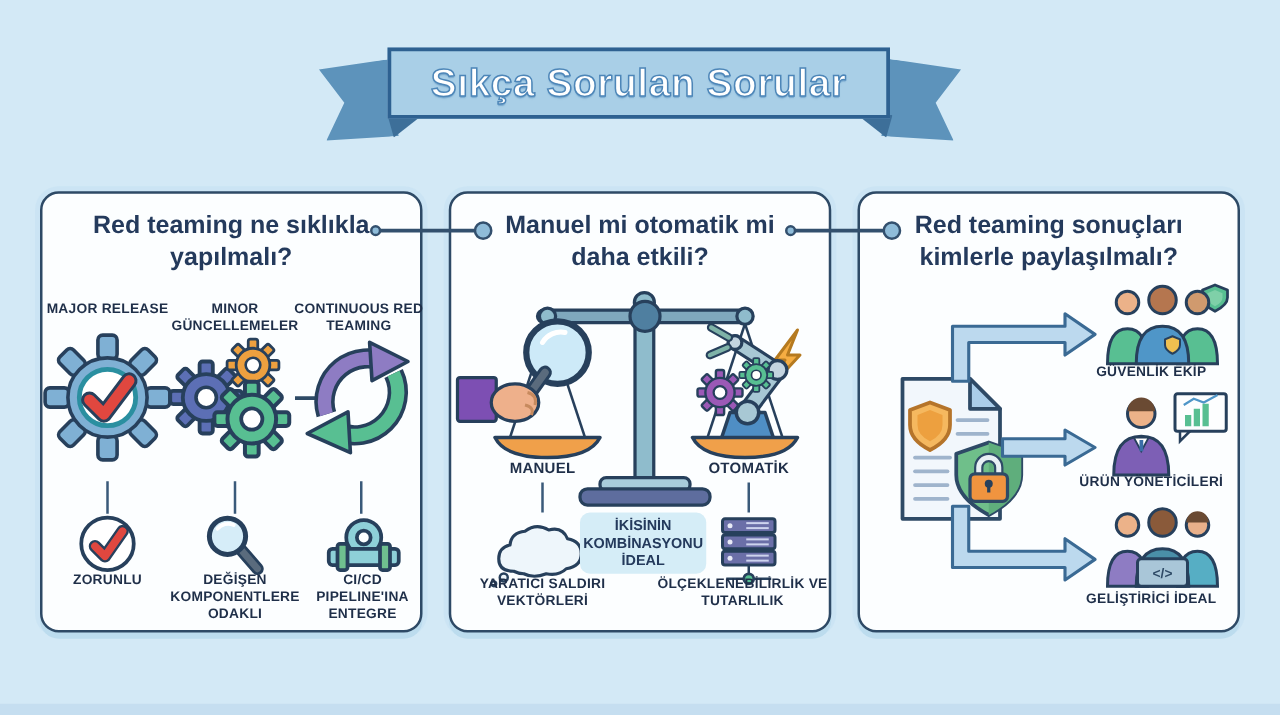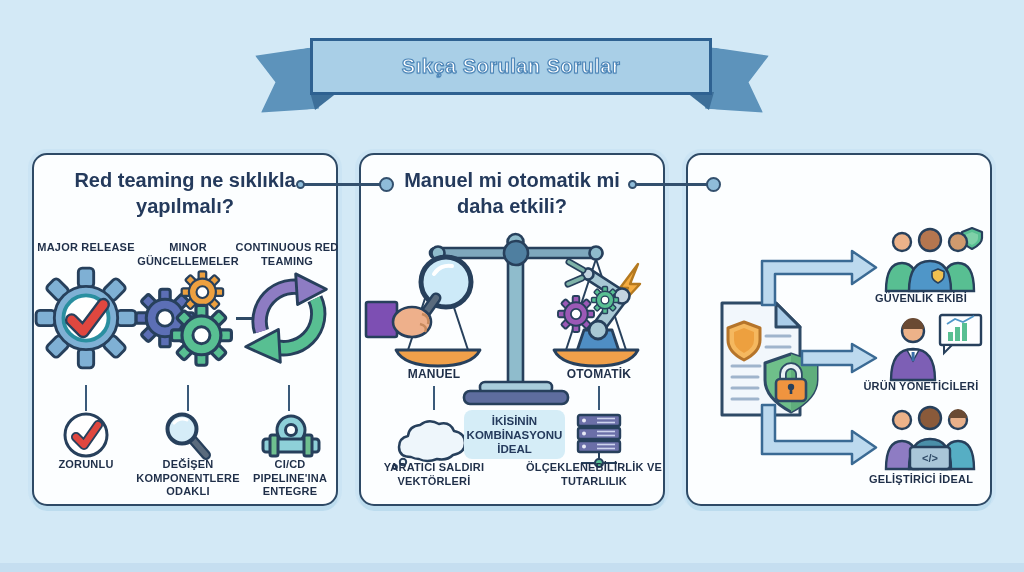--- a/index.html
+++ b/index.html
@@ -8,21 +8,21 @@
   .bottom-strip{position:absolute;left:0;top:563px;width:1024px;height:9px;background:#c5def0;}
 
   
   .fold{position:absolute;background:#5d93bb;}
   .fold-l{left:258px;top:50px;width:58px;height:62px;clip-path:polygon(0 4%,100% 0,100% 100%,0 96%,30% 50%);transform:rotate(-6deg);}
   .fold-r{left:708px;top:50px;width:58px;height:62px;clip-path:polygon(0 0,100% 4%,70% 50%,100% 96%,0 100%);transform:rotate(6deg);}
   .tri{position:absolute;background:#3d6f99;}
   .tri-l{left:310px;top:92px;width:28px;height:18px;clip-path:polygon(0 0,100% 0,18% 100%);}
   .tri-r{left:686px;top:92px;width:28px;height:18px;clip-path:polygon(0 0,100% 0,82% 100%);}
   .band{position:absolute;left:310px;top:38px;width:402px;height:57px;background:#a9cfe7;border:3px solid #2e6191;box-sizing:border-box;display:flex;align-items:center;justify-content:center;}
-  .band span{font-size:20px;font-weight:700;color:#ffffff;letter-spacing:.5px;-webkit-text-stroke:1.2px #4d86b8;text-shadow:0 1px 1px rgba(77,134,184,.55);}
+  .band span{font-size:31px;font-weight:700;color:#ffffff;letter-spacing:.5px;-webkit-text-stroke:1.2px #4d86b8;text-shadow:0 1px 1px rgba(77,134,184,.55);}
 
   
   .card{position:absolute;top:153px;width:306px;height:353px;background:#fcfeff;border:2px solid #2e4a66;border-radius:15px;box-sizing:border-box;box-shadow:0 5px 0 #bcdcee,0 0 0 4px rgba(190,222,242,.35);}
   .q{position:absolute;left:50%;transform:translateX(-50%);top:12px;width:250px;text-align:center;font-size:20px;line-height:26px;font-weight:700;color:#243a5c;}
   .lbl{position:absolute;text-align:center;font-size:11px;line-height:13.5px;font-weight:700;color:#1f2f49;letter-spacing:.2px;}
   .stem{position:absolute;width:2px;background:#3a5a7a;}
   .dash{position:absolute;height:3px;background:#2e4a66;}
 
   
   .conn{position:absolute;height:2.5px;background:#33506e;top:183px;z-index:5;}
@@ -233,20 +233,21 @@
         </g>
       </g>
       <circle cx="30" cy="50" r="4" fill="#58bf92" stroke="#27405c" stroke-width="2.2"></circle>
     </svg>
 
     <div class="lbl" style="left:0px;top:306px;width:146px;">YARATICI SALDIRI VEKTÖRLERİ</div>
     <div class="lbl" style="left:160px;top:306px;width:146px;">ÖLÇEKLENEBİLİRLİK VE TUTARLILIK</div>
   </div>
 
   <div class="card" style="left:686px;">
+    <div class="q">Red teaming sonuçları kimlerle paylaşılmalı?</div>
 
     <svg style="left:26px;top:145px;" width="110" height="118" viewBox="0 0 110 118">
       <path d="M8 3 H62 L86 27 V115 H8 Z" fill="#f2f7fc" stroke="#2e4a66" stroke-width="3" stroke-linejoin="round"></path>
       <path d="M62 3 V27 H86 Z" fill="#aacde9" stroke="#2e4a66" stroke-width="3" stroke-linejoin="round"></path>
       <g stroke="#9fb4cc" stroke-width="3" stroke-linecap="round">
         <line x1="52" y1="36" x2="76" y2="36"></line>
           <line x1="52" y1="47" x2="76" y2="47"></line>
         <line x1="18" y1="66" x2="46" y2="66"></line>
           <line x1="18" y1="77" x2="44" y2="77"></line>
         <line x1="18" y1="88" x2="44" y2="88"></line>
@@ -283,21 +284,21 @@
         <path d="M94 5 L100 7.5 V11 Q100 15 94 18 Q88 15 88 11 V7.5 Z" fill="#7fd0a8"></path>
       </g>
       <circle cx="24" cy="15" r="9" fill="#ecb289" stroke="#27405c" stroke-width="2.4"></circle>
       <path d="M8 64 Q8 36 24 36 Q40 36 40 64 Z" fill="#58bf92" stroke="#27405c" stroke-width="2.4"></path>
       <circle cx="80" cy="15" r="9" fill="#d09a6e" stroke="#27405c" stroke-width="2.4"></circle>
       <path d="M64 64 Q64 36 80 36 Q96 36 96 64 Z" fill="#58bf92" stroke="#27405c" stroke-width="2.4"></path>
       <circle cx="52" cy="13" r="11" fill="#b5764f" stroke="#27405c" stroke-width="2.4"></circle>
       <path d="M31 64 Q31 34 52 34 Q73 34 73 64 Z" fill="#4f96c8" stroke="#27405c" stroke-width="2.4"></path>
       <path d="M60 42 L66 44.5 V49 Q66 53 60 56 Q54 53 54 49 V44.5 Z" fill="#f0c050" stroke="#27405c" stroke-width="1.6" stroke-linejoin="round"></path>
     </svg>
-    <div class="lbl" style="left:160px;top:137px;width:146px;">GÜVENLİK EKİBİ</div>
+    <div class="lbl" style="left:160px;top:137px;width:146px;">GÜVENLİK EKİP</div>
 
     <svg style="left:200px;top:157px;" width="95" height="68" viewBox="0 0 95 68">
       <rect x="52" y="3" width="41" height="30" rx="2" fill="#fdfeff" stroke="#27405c" stroke-width="2.4"></rect>
       <polygon points="56,33 64,33 56,41" fill="#fdfeff" stroke="#27405c" stroke-width="2"></polygon>
       <rect x="60" y="20" width="5" height="9" fill="#58bf92"></rect>
       <rect x="67" y="15" width="5" height="14" fill="#58bf92"></rect>
       <rect x="74" y="11" width="5" height="18" fill="#58bf92"></rect>
       <polyline points="59,12 67,7 75,10 86,4" fill="none" stroke="#4f96c8" stroke-width="1.8"></polyline>
       <circle cx="25" cy="19" r="11" fill="#ecb289" stroke="#27405c" stroke-width="2.4"></circle>
       <path d="M14 17 A11 11 0 0 1 36 17 Z" fill="#6a4a33"></path>

